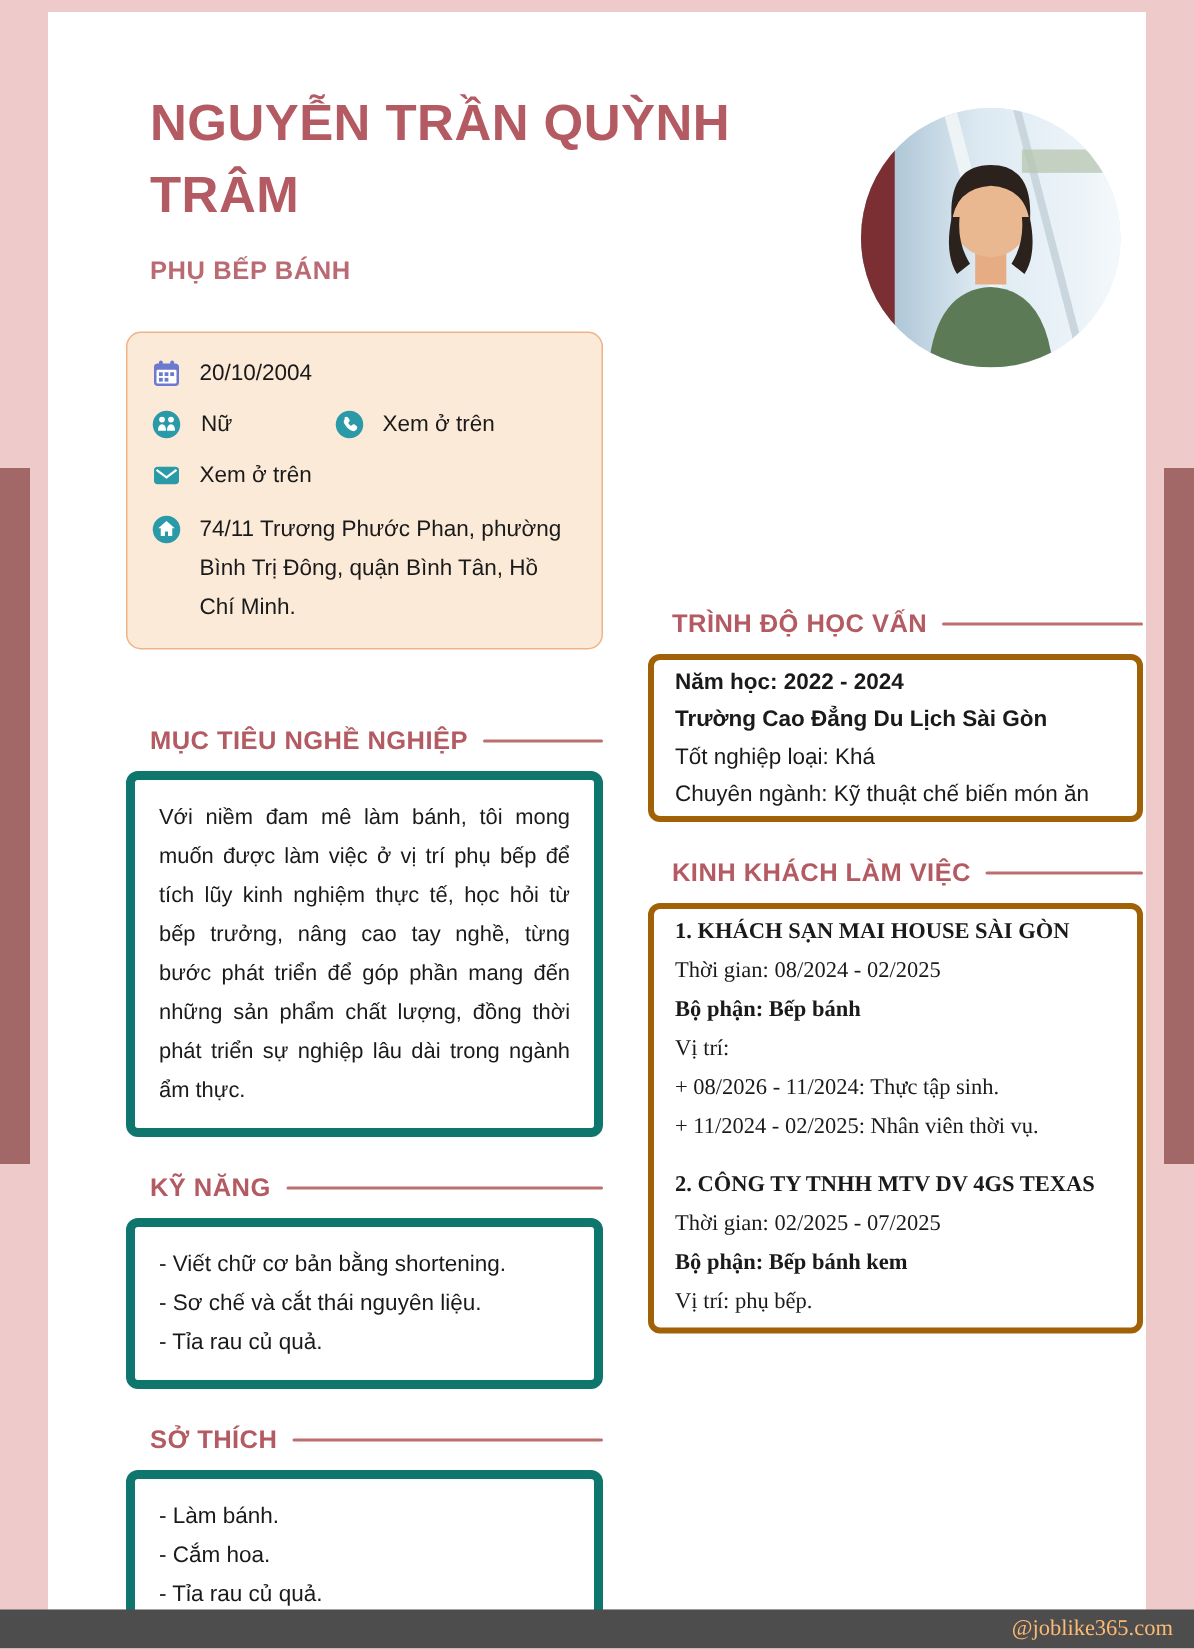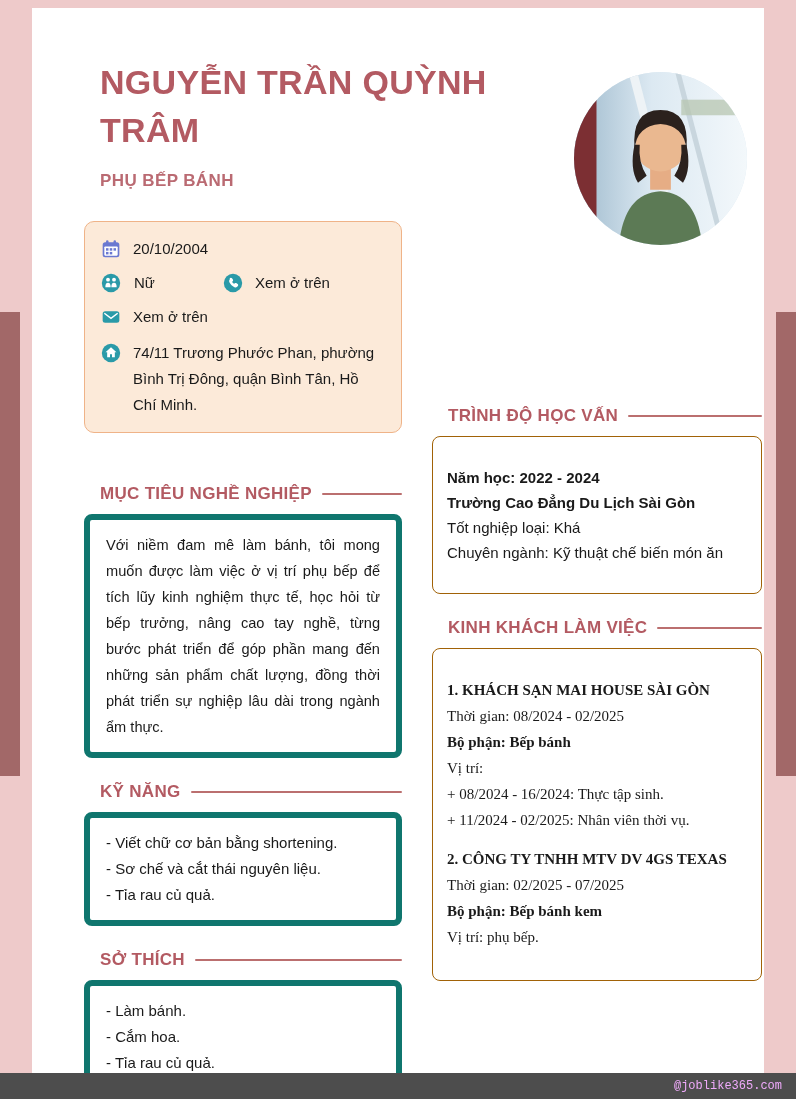--- a/index.html
+++ b/index.html
@@ -49,37 +49,37 @@
   
   .section{margin-top:24px;}
   .section.first-gap{margin-top:51px;}
   .sec-head{display:flex;align-items:center;padding-left:16px;margin-bottom:10px;}
   .sec-title{font-size:17px;font-weight:bold;color:#b35a62;letter-spacing:.3px;white-space:nowrap;}
   .sec-rule{flex:1;height:2px;background:#bb6f6f;margin-left:10px;border-radius:1px;}
   .sec-box{
     background:#fff;border-radius:8px;box-sizing:border-box;width:100%;
   }
   .box-rose{border:6px solid #0f766e;padding:12px 16px;}
-  .box-tan{border:1px solid #a16207;padding:28px 14px;}
+  .box-tan{border:4px solid #a16207;padding:2px 14px;}
   .objective-body{font-size:14.6px;line-height:26px;text-align:justify;}
   .plain-list div{font-size:15px;line-height:26px;}
   
   .right-col{position:absolute;left:400px;top:398px;width:330px;}
   .edu-line{font-size:15px;line-height:25px;}
   .b{font-weight:bold;}
   .job{margin-bottom:13px;}
   .job:last-child{margin-bottom:2px;}
   .job div{font-size:15px;line-height:26px;font-family:Liberation Serif, serif;}
   
   .footer-bar{
     position:absolute;left:0;right:0;bottom:0;height:26px;background:#4d4d4d;
     display:flex;align-items:center;justify-content:flex-end;padding-right:14px;
     box-sizing:border-box;
   }
-  .footer-text{color:#f0abfc;font-family:Liberation Mono, monospace;font-size:12px;}
+  .footer-text{color:#fdba74;font-family:Liberation Serif, serif;font-size:15px;}
 </style>
 </head>
 <body>
 
 <div class="accent-bar accent-left"></div>
 <div class="accent-bar accent-right"></div>
 
 <div class="card">
 
   <div class="name">NGUYỄN TRẦN QUỲNH TRÂM</div>
@@ -231,21 +231,21 @@
         <span class="sec-title">KINH KHÁCH LÀM VIỆC</span>
         <span class="sec-rule"></span>
       </div>
       <div class="sec-box box-tan">
 
         <div class="job">
           <div class="b">1. KHÁCH SẠN MAI HOUSE SÀI GÒN</div>
           <div>Thời gian: 08/2024 - 02/2025</div>
           <div class="b">Bộ phận: Bếp bánh</div>
           <div>Vị trí:</div>
-          <div>+ 08/2024 - 16/2024: Thực tập sinh.</div>
+          <div>+ 08/2026 - 11/2024: Thực tập sinh.</div>
           <div>+ 11/2024 - 02/2025: Nhân viên thời vụ.</div>
         </div>
 
         <div class="job">
           <div class="b">2. CÔNG TY TNHH MTV DV 4GS TEXAS</div>
           <div>Thời gian: 02/2025 - 07/2025</div>
           <div class="b">Bộ phận: Bếp bánh kem</div>
           <div>Vị trí: phụ bếp.</div>
         </div>
 

